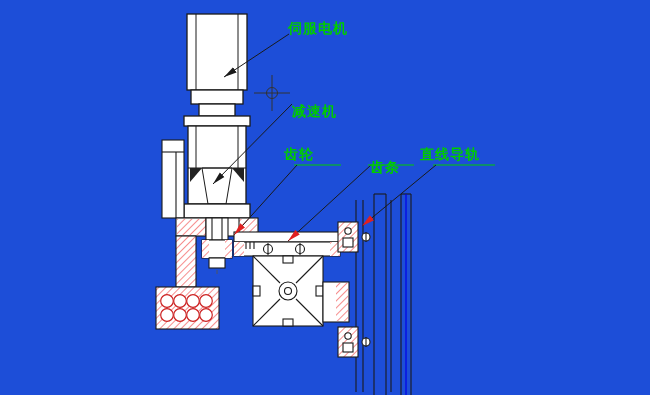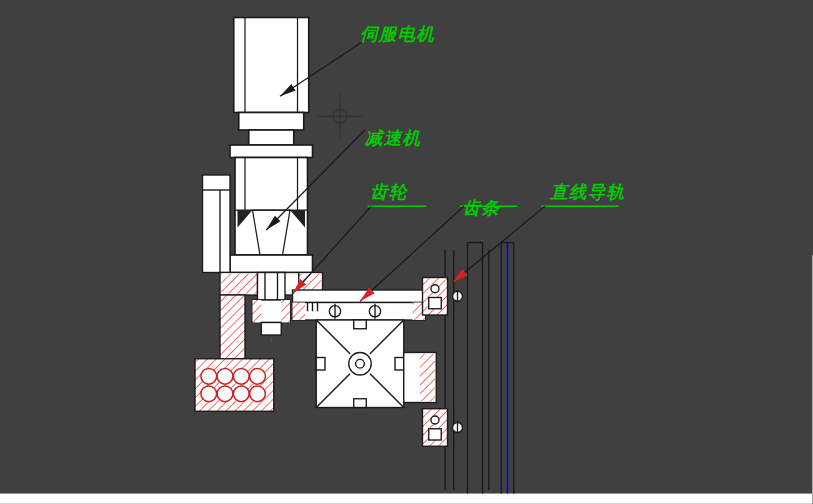--- a/index.html
+++ b/index.html
@@ -1,24 +1,23 @@
 <!DOCTYPE html>
 <html><head>
 <meta charset="utf-8">
 <style>
   * { box-sizing: border-box; }
   html, body { margin: 0; padding: 0; background: #ffffff; }
   .canvas {
     position: relative;
     width: 650px;
     height: 395px;
-    background: #404040;
+    background: #1d4ed8;
     overflow: hidden;
     font-family: "DejaVu Sans", sans-serif;
-    font-style: italic;
   }
   .canvas svg { position: absolute; left: 0; top: 0; }
   .cad-label {
     position: absolute;
     color: #00cc00;
     font-size: 14px;
     line-height: 1.1;
     letter-spacing: 1px;
     white-space: nowrap;
     font-weight: 600;
@@ -185,17 +184,17 @@
       <line x1="289" y1="34" x2="224" y2="77" marker-end="url(#arrB)"></line>
       <line x1="292" y1="104" x2="213" y2="184" marker-end="url(#arrB)"></line>
       <line x1="297" y1="165" x2="234" y2="235" marker-end="url(#arrR)"></line>
       <line x1="371" y1="165" x2="288" y2="241" marker-end="url(#arrR)"></line>
       <line x1="436" y1="165" x2="362" y2="226" marker-end="url(#arrR)"></line>
     </g>
   </svg>
 
   <div class="cad-label" style="left:288px; top:21px">伺服电机</div>
   <div class="cad-label" style="left:292px; top:104px">减速机</div>
-  <div class="cad-label" style="left:296px; top:147px">齿轮</div>
+  <div class="cad-label" style="left:284px; top:147px">齿轮</div>
   <div class="cad-label" style="left:370px; top:160px">齿条</div>
-  <div class="cad-label" style="left:440px; top:147px">直线导轨</div>
+  <div class="cad-label" style="left:420px; top:147px">直线导轨</div>
 
 </div>
 
 </body></html>

